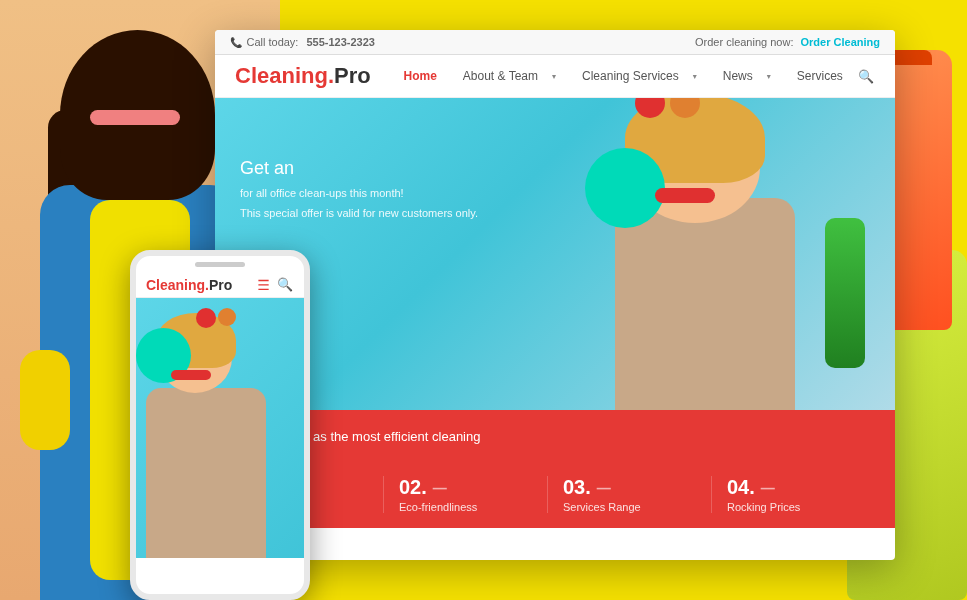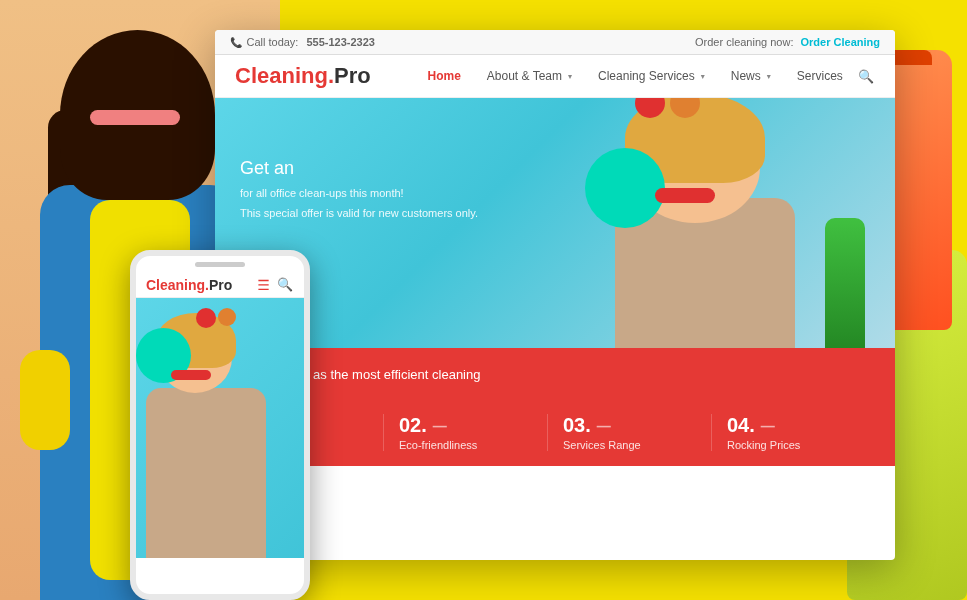--- a/index.html
+++ b/index.html
@@ -107,27 +107,27 @@
     .brand-logo .red { color: #e53935; }
     .brand-logo .dark { color: #333; }
     .nav-links {
       display: flex;
       align-items: center;
       gap: 16px;
       font-size: 12px;
     }
     .nav-links .active { color: #e53935; font-weight: bold; }
     .nav-links a { color: #555; text-decoration: none; margin-left: 10px; }
-    .nav-links .dropdown { display: flex; align-items: center; gap: 6px; }
+    .nav-links .dropdown { display: flex; align-items: center; gap: 14px; }
     .caret { font-size: 8px; color: #888; }
     .search-icon-nav { color: #888; font-size: 13px; cursor: pointer; }
 
     
     .hero {
-      height: 250px;
+      height: 312px;
       background: linear-gradient(135deg, #5dd6e8 0%, #40c4d8 40%, #b0dbe8 100%);
       position: relative;
       overflow: hidden;
     }
     .hero-text {
       position: absolute;
       left: 25px;
       top: 60px;
       color: #fff;
     }

